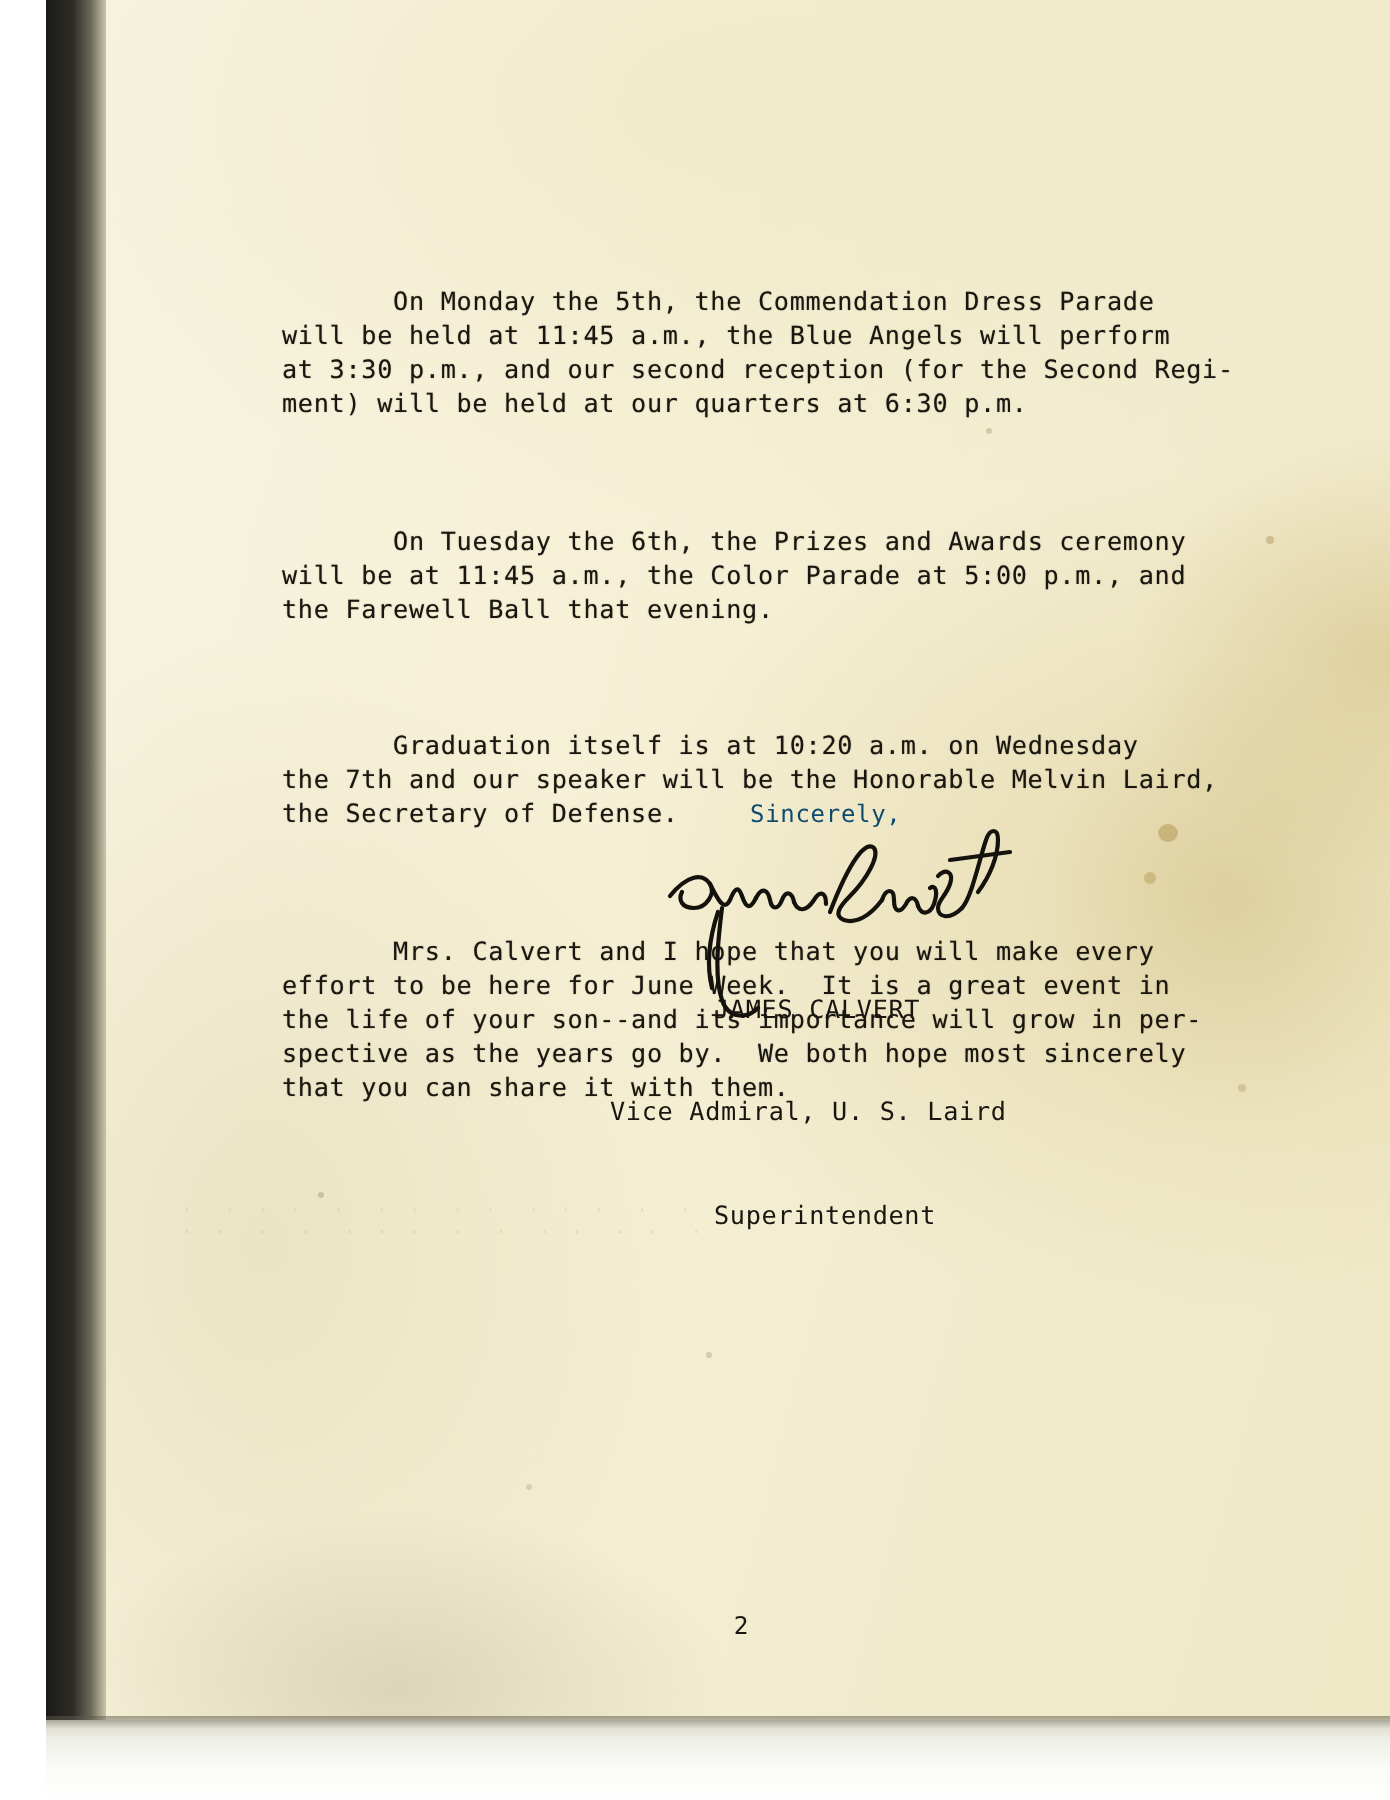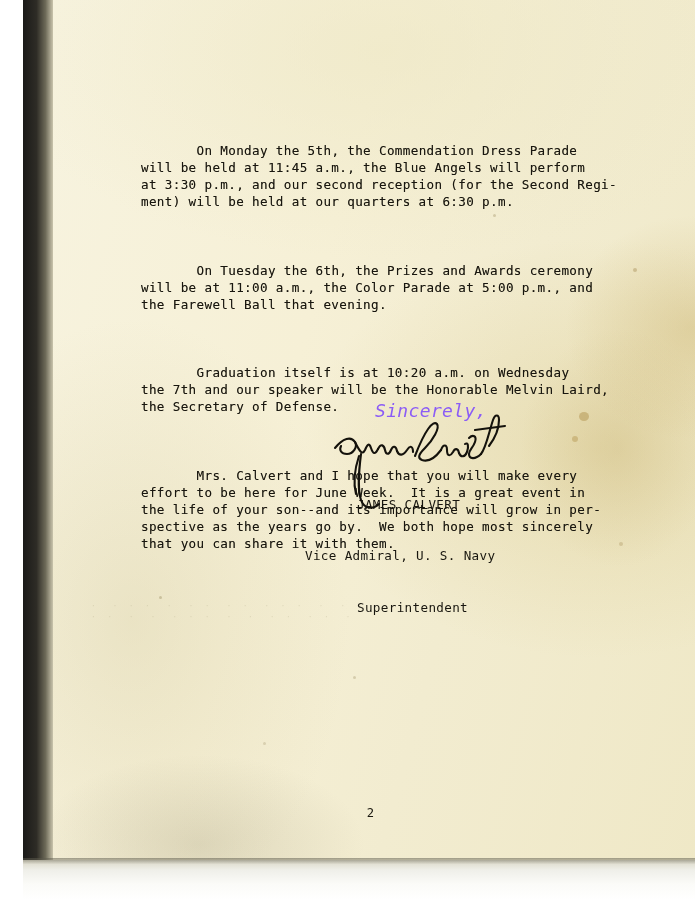--- a/index.html
+++ b/index.html
@@ -88,24 +88,23 @@
     text-shadow: 0 0 0.6px rgba(35,30,15,0.45);
   }
   .para { margin: 0 0 17px 0; white-space: pre-wrap; }
 
   .closing {
     position: absolute;
     left: 352px;
     top: 400px;
     z-index: 4;
     font-family: "DejaVu Sans Mono", monospace;
-    font-size: 18px;
+    font-size: 12px;
     letter-spacing: 0.35px;
-    color: #8b5cf6;
-    font-style: italic;
+    color: #0c4a6e;
   }
 
   .sig-block {
     position: absolute;
     left: 282px;
     top: 462px;
     z-index: 4;
     font-family: "DejaVu Sans Mono", monospace;
     font-size: 12.6px;
     line-height: 17.1px;
@@ -177,21 +176,21 @@
     ·   ·  ·  ·   ·   ·  ·   ·  ·   ·  ·  ·   ·   ·  ·
     ·  ·   ·   ·   ·  ·  ·   ·   ·   ·  ·   ·  ·   ·
   </div>
 
   <div class="doc-text">
     <p class="para">       On Monday the 5th, the Commendation Dress Parade
 will be held at 11:45 a.m., the Blue Angels will perform
 at 3:30 p.m., and our second reception (for the Second Regi-
 ment) will be held at our quarters at 6:30 p.m.</p>
     <p class="para">       On Tuesday the 6th, the Prizes and Awards ceremony
-will be at 11:00 a.m., the Color Parade at 5:00 p.m., and
+will be at 11:45 a.m., the Color Parade at 5:00 p.m., and
 the Farewell Ball that evening.</p>
     <p class="para">       Graduation itself is at 10:20 a.m. on Wednesday
 the 7th and our speaker will be the Honorable Melvin Laird,
 the Secretary of Defense.</p>
     <p class="para">       Mrs. Calvert and I hope that you will make every
 effort to be here for June Week.  It is a great event in
 the life of your son--and its importance will grow in per-
 spective as the years go by.  We both hope most sincerely
 that you can share it with them.</p>
   </div>
@@ -210,21 +209,21 @@
       <path d="M140 26 C 144 22, 148 24, 146 30 C 144 36, 140 38, 140 42 C 140 47, 146 48, 152 42"></path>
       <path d="M152 42 C 157 36, 160 20, 164 8 C 166 2, 170 2, 170 8 C 170 16, 166 26, 160 34"></path>
       <path d="M146 18 L 176 14"></path>
       <path d="M32 42 C 30 58, 28 76, 32 88 C 35 97, 44 98, 50 92"></path>
       <path d="M30 44 C 26 56, 24 70, 27 82"></path>
     </g>
   </svg>
 
   <div class="sig-block">
     <div class="line-name">JAMES CALVERT</div>
-    <div class="line-title">Vice Admiral, U. S. Navy</div>
+    <div class="line-title">Vice Admiral, U. S. Laird</div>
     <div class="line-role">Superintendent</div>
   </div>
 
   <div class="page-number">2</div>
 
   <div class="edge-left"></div>
   <div class="edge-bottom-dark"></div>
   <div class="edge-bottom"></div>
 </div>
 

